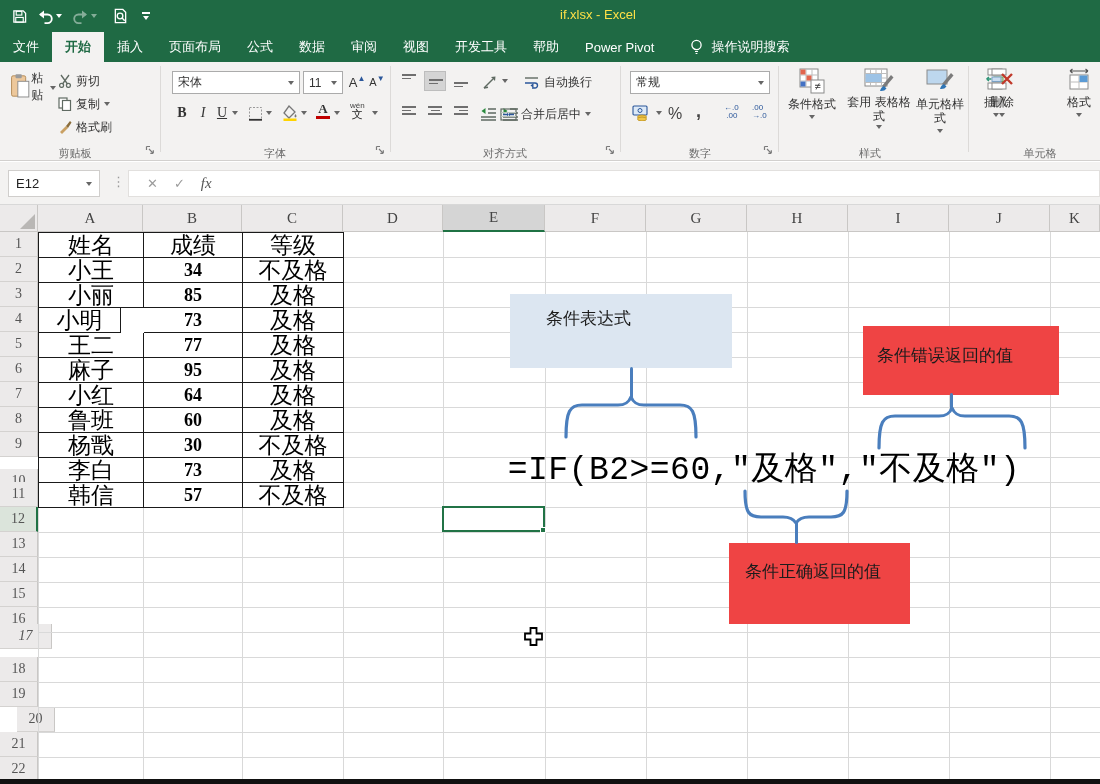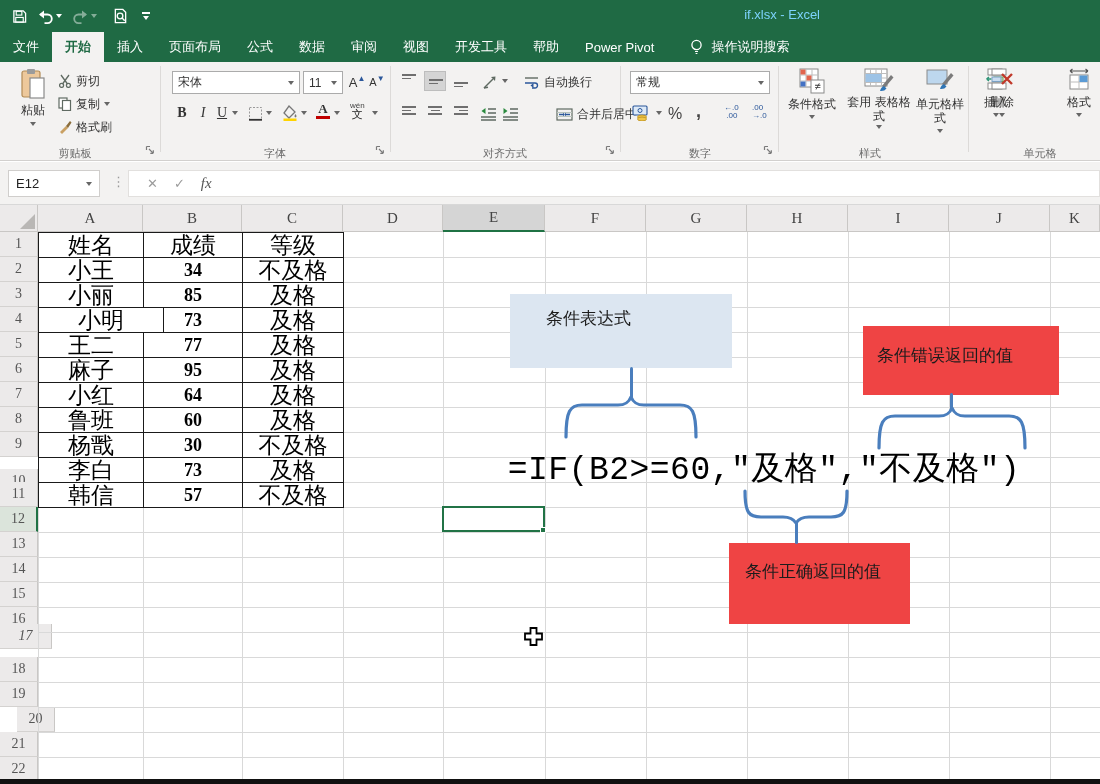--- a/index.html
+++ b/index.html
@@ -9,35 +9,35 @@
   .abs { position:absolute; }
 
   
   .titlebar { left:0; top:0; width:1100px; height:32px; background:#1f6a44; color:#fff; }
   .qat { left:12px; top:4px; display:flex; align-items:center; gap:10px; height:24px; }
   .qat .qbtn { display:flex; align-items:center; gap:2px; cursor:pointer; }
   .qat svg { display:block; }
   .ddw { width:0; height:0; border-left:3.5px solid transparent; border-right:3.5px solid transparent; border-top:4px solid #fff; }
   .qcust { display:flex; flex-direction:column; align-items:center; gap:2px; }
   .qcust .bar { width:8px; height:1.5px; background:#fff; }
-  .wtitle { top:7px; left:560px; width:260px; text-align:right; font-size:13px; color:#7dd3fc; }
+  .wtitle { top:7px; left:560px; width:260px; text-align:left; font-size:13px; color:#fde047; }
   .dim { opacity:.45; }
 
   
   .tabbar { left:0; top:32px; width:1100px; height:30px; background:#1f6a44; display:flex; align-items:stretch; }
   .tab { color:#fff; font-size:13px; padding:0 13px; display:flex; align-items:center; cursor:pointer; }
   .tab.active { background:#f3f2f1; color:#1f6a44; font-weight:bold; }
   .tellme { display:flex; align-items:center; gap:7px; color:#fff; font-size:13px; padding-left:22px; cursor:pointer; }
 
   
   .ribbon { left:0; top:62px; width:1100px; height:99px; background:#f3f2f1; border-bottom:1px solid #d2d0ce; font-size:12px; color:#333; }
   .gsep { top:4px; width:1px; height:86px; background:#dcdad8; }
   .glabel { top:84px; height:14px; font-size:11px; color:#6a6a6a; text-align:center; }
   .lnch { top:83px; width:10px; height:10px; cursor:pointer; }
-  .bigbtn { display:flex; flex-direction:column; align-items:center; cursor:pointer; color:#333; }
+  .bigbtn { display:flex; flex-direction:row; align-items:center; cursor:pointer; color:#333; }
   .smallrow { display:flex; align-items:center; gap:4px; height:20px; cursor:pointer; white-space:nowrap; }
   .dd { width:0; height:0; border-left:3.5px solid transparent; border-right:3.5px solid transparent; border-top:4px solid #666; display:inline-block; }
   .combo { background:#fff; border:1px solid #ababab; height:23px; display:flex; align-items:center; padding:0 5px; justify-content:space-between; cursor:pointer; }
   .fbtn { display:flex; align-items:center; justify-content:center; cursor:pointer; height:22px; }
   .pressed { background:#d4d4d4; border:1px solid #bdbdbd; }
   .alico { display:flex; flex-direction:column; gap:2px; width:22px; height:20px; padding:3px 4px; cursor:pointer; }
   .alico .b { height:1.6px; background:#6f6f6f; }
   .num2 { font-size:8px; line-height:8px; color:#2b579a; text-align:left; cursor:pointer; }
   .stybtn { display:flex; flex-direction:column; align-items:center; cursor:pointer; line-height:14px; text-align:center; }
 
@@ -285,21 +285,21 @@
           <path d="M8 2 h8 M8 6 h8 M1 10 h15 M1 13 h15" stroke="#5f6a62" stroke-width="1.3"></path>
           <path d="M5.5 1 L1.5 4 L5.5 7 Z" fill="#2b8a3e"></path>
         </svg>
     </div>
     <div class="abs fbtn" style="left:502px; top:41px;">
       <svg width="17" height="14" viewBox="0 0 17 14">
           <path d="M8 2 h8 M8 6 h8 M1 10 h15 M1 13 h15" stroke="#5f6a62" stroke-width="1.3"></path>
           <path d="M1.5 1 L5.5 4 L1.5 7 Z" fill="#2b8a3e"></path>
         </svg>
     </div>
-    <div class="abs smallrow" style="left:556px; top:42px;">
+    <div class="abs smallrow" style="left:500px; top:42px;">
       <svg width="17" height="13" viewBox="0 0 17 13">
           <rect x="1" y="1" width="15" height="11" fill="none" stroke="#5f6a62" stroke-width="1.2"></rect>
           <path d="M1 4.5 h15 M1 8.5 h15" stroke="#b9c4bd" stroke-width="1"></path>
           <path d="M3 6.5 h4 M14 6.5 h-4" stroke="#2b579a" stroke-width="1.4"></path>
           <path d="M7 4.8 L9 6.5 L7 8.2 Z M10 4.8 L8 6.5 L10 8.2 Z" fill="#2b579a"></path>
         </svg>
       <span>合并后居中</span>
       <span class="dd"></span>
     </div>
     <div class="abs glabel" style="left:460px; width:90px;">对齐方式</div>
@@ -492,21 +492,21 @@
       <div class="tablebox" style="position: absolute; left: 38px; top: 27px; width: 306px; height: 276px; border-left: 1px solid rgb(26, 26, 26); border-top: 1px solid rgb(26, 26, 26);">
         <div class="cell" style="left: 0px; top: 0px; width: 105px; height: 25px; border-right: 1px solid rgb(26, 26, 26); border-bottom: 1px solid rgb(26, 26, 26);">姓名</div>
         <div class="cell" style="left: 105px; top: 0px; width: 99px; height: 25px; border-right: 1px solid rgb(26, 26, 26); border-bottom: 1px solid rgb(26, 26, 26);">成绩</div>
         <div class="cell" style="left: 204px; top: 0px; width: 101px; height: 25px; border-right: 1px solid rgb(26, 26, 26); border-bottom: 1px solid rgb(26, 26, 26);">等级</div>
         <div class="cell" style="left: 0px; top: 25px; width: 105px; height: 25px; border-right: 1px solid rgb(26, 26, 26); border-bottom: 1px solid rgb(26, 26, 26);">小王</div>
         <div class="cell num" style="left: 105px; top: 25px; width: 99px; height: 25px; border-right: 1px solid rgb(26, 26, 26); border-bottom: 1px solid rgb(26, 26, 26);">34</div>
         <div class="cell" style="left: 204px; top: 25px; width: 101px; height: 25px; border-right: 1px solid rgb(26, 26, 26); border-bottom: 1px solid rgb(26, 26, 26);">不及格</div>
         <div class="cell" style="left: 0px; top: 50px; width: 105px; height: 25px; border-right: 1px solid rgb(26, 26, 26); border-bottom: 1px solid rgb(26, 26, 26);">小丽</div>
         <div class="cell num" style="left: 105px; top: 50px; width: 99px; height: 25px; border-right: 1px solid rgb(26, 26, 26); border-bottom: 1px solid rgb(26, 26, 26);">85</div>
         <div class="cell" style="left: 204px; top: 50px; width: 101px; height: 25px; border-right: 1px solid rgb(26, 26, 26); border-bottom: 1px solid rgb(26, 26, 26);">及格</div>
-        <div class="cell" style="left: 0px; top: 75px; width: 125px; height: 25px; border-right: 1px solid rgb(26, 26, 26); border-bottom: 1px solid rgb(26, 26, 26);">小明</div>
+        <div class="cell" style="left: 0px; top: 75px; width: 82px; height: 25px; border-right: 1px solid rgb(26, 26, 26); border-bottom: 1px solid rgb(26, 26, 26);">小明</div>
         <div class="cell num" style="left: 105px; top: 75px; width: 99px; height: 25px; border-right: 1px solid rgb(26, 26, 26); border-bottom: 1px solid rgb(26, 26, 26);">73</div>
         <div class="cell" style="left: 204px; top: 75px; width: 101px; height: 25px; border-right: 1px solid rgb(26, 26, 26); border-bottom: 1px solid rgb(26, 26, 26);">及格</div>
         <div class="cell" style="left: 0px; top: 100px; width: 105px; height: 25px; border-right: 1px solid rgb(26, 26, 26); border-bottom: 1px solid rgb(26, 26, 26);">王二</div>
         <div class="cell num" style="left: 105px; top: 100px; width: 99px; height: 25px; border-right: 1px solid rgb(26, 26, 26); border-bottom: 1px solid rgb(26, 26, 26);">77</div>
         <div class="cell" style="left: 204px; top: 100px; width: 101px; height: 25px; border-right: 1px solid rgb(26, 26, 26); border-bottom: 1px solid rgb(26, 26, 26);">及格</div>
         <div class="cell" style="left: 0px; top: 125px; width: 105px; height: 25px; border-right: 1px solid rgb(26, 26, 26); border-bottom: 1px solid rgb(26, 26, 26);">麻子</div>
         <div class="cell num" style="left: 105px; top: 125px; width: 99px; height: 25px; border-right: 1px solid rgb(26, 26, 26); border-bottom: 1px solid rgb(26, 26, 26);">95</div>
         <div class="cell" style="left: 204px; top: 125px; width: 101px; height: 25px; border-right: 1px solid rgb(26, 26, 26); border-bottom: 1px solid rgb(26, 26, 26);">及格</div>
         <div class="cell" style="left: 0px; top: 150px; width: 105px; height: 25px; border-right: 1px solid rgb(26, 26, 26); border-bottom: 1px solid rgb(26, 26, 26);">小红</div>
         <div class="cell num" style="left: 105px; top: 150px; width: 99px; height: 25px; border-right: 1px solid rgb(26, 26, 26); border-bottom: 1px solid rgb(26, 26, 26);">64</div>

